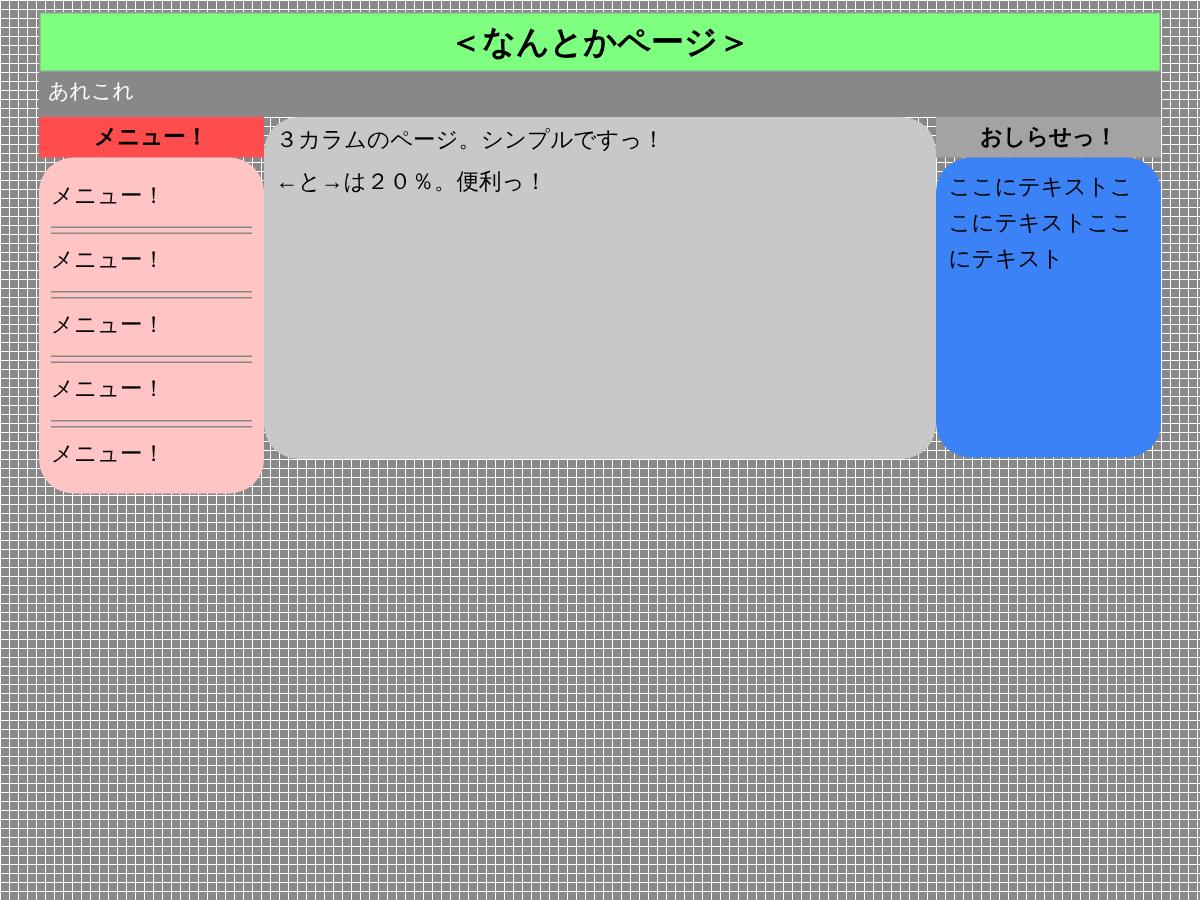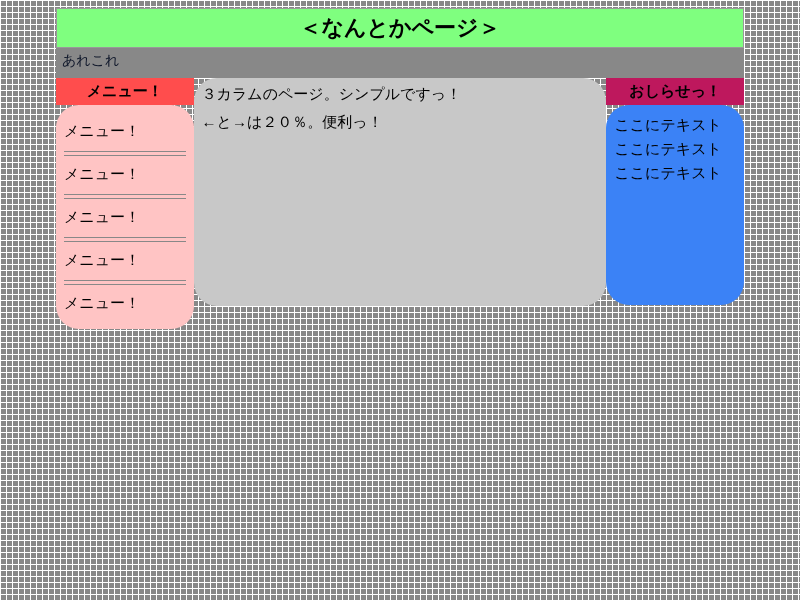--- a/index.html
+++ b/index.html
@@ -11,35 +11,35 @@
     font-size: 15px;
   }
   body {
     background-color: #888;
     background-image:
       linear-gradient(#fff 1px, transparent 1px),
       linear-gradient(90deg, #fff 1px, transparent 1px);
     background-size: 6px 6px;
   }
   .page {
-    width: 688px;
+    width: 748px;
     margin: 0 auto;
     padding-top: 8px;
   }
   .title {
     background: #7fff7f;
     border: 1px solid #999;
     text-align: center;
     font-size: 22px;
     font-weight: bold;
     padding: 4px 0;
   }
   .subtitle {
     background: #888;
-    color: #0f172a;
+    color: #ffffff;
     font-size: 14px;
     padding: 4px 6px 8px 6px;
   }
   .columns {
     display: flex;
     align-items: flex-start;
     justify-content: center;
   }
   .left, .right { width: 20%; }
   .center { width: 60%; }
@@ -48,21 +48,21 @@
     line-height: 1.6;
     border-radius: 23px;
   }
   .col-header {
     text-align: center;
     font-weight: bold;
     padding: 4px 0;
   }
   .left .col-header { background: #ff4d4d; }
   .left .col-body   { background: #ffc4c4; }
-  .right .col-header { background: #be185d; }
+  .right .col-header { background: #a3a3a3; }
   .right .col-body   { background: #3b82f6; min-height: 180px; }
   .center .col-body  { background: #c8c8c8; padding-top: 4px; min-height: 212px; }
   .menu-item {
     padding: 6px 0 2px 0;
   }
   .menu-item + .menu-item::before {
     content: "";
     display: block;
     height: 3px;
     width: 100%;

